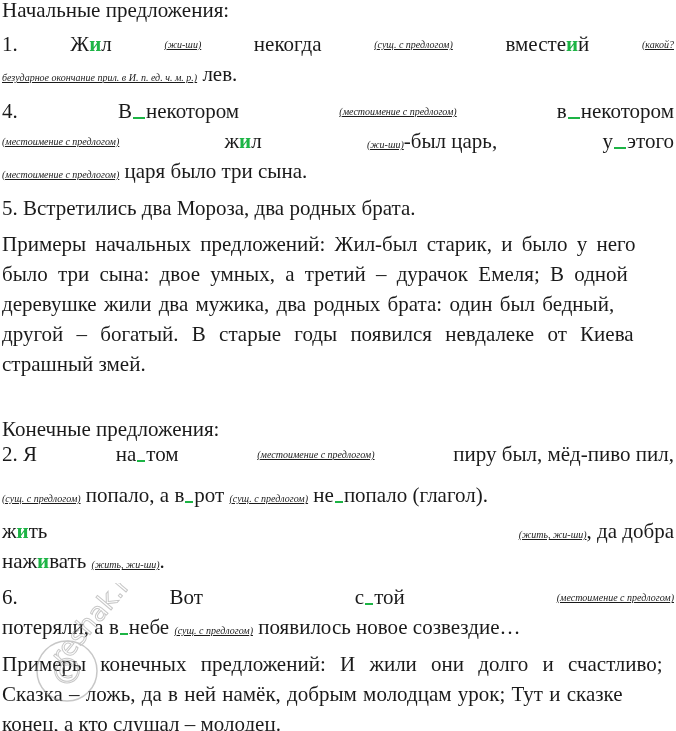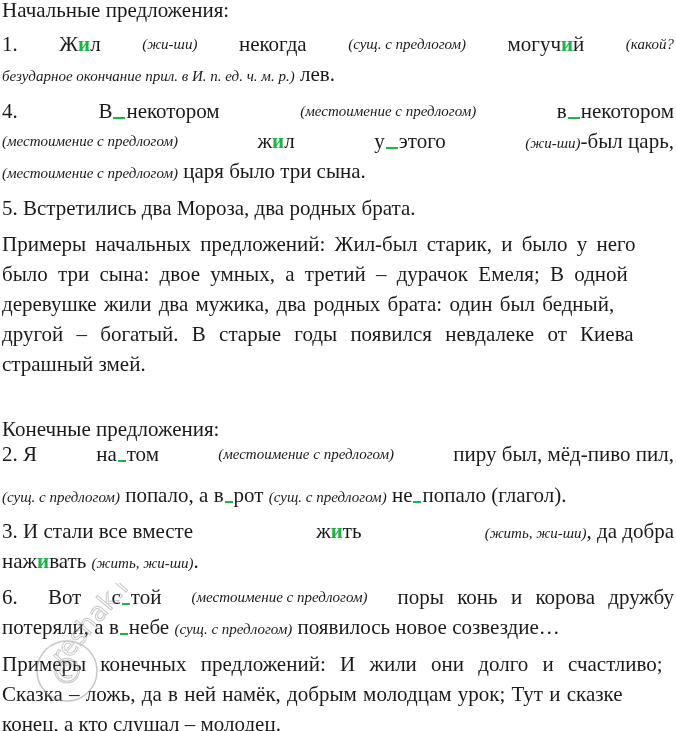--- a/index.html
+++ b/index.html
@@ -7,21 +7,21 @@
     width: 676px; height: 731px; overflow: hidden; position: relative;
     font-family: "Liberation Serif", "DejaVu Serif", serif;
     color: #1a1a1a;
   }
   .page { position: absolute; left: 0; top: 0; width: 676px; }
   .line {
     position: absolute; left: 2px; right: 2px;
     font-size: 21px; line-height: 29px; white-space: nowrap;
   }
   .just { display: flex; justify-content: space-between; }
-  .note { font-style: italic; font-size: 15px; }
+  .note { font-style: italic; font-size: 10px; text-decoration: underline; }
   .hl { color: #1db445; font-weight: bold; }
   .gap {
     display: inline-block; width: 12px; height: 2px; background: #1db445;
     vertical-align: baseline; margin: 0 1px; position: relative; top: 1px;
   }
   .gap.small { width: 8px; }
   .watermark {
     position: absolute; left: 15px; top: 583px; width: 140px; height: 130px;
     pointer-events: none; opacity: 0.55;
   }
@@ -32,39 +32,39 @@
 <div class="page">
 
   <div class="line" style="top:-4px">Начальные предложения:</div>
 
   <div class="line just" style="top:30px">
     <span>1.</span>
     <span><span>Ж</span><span class="hl">и</span><span>л</span></span>
     <span class="note">(жи-ши)</span>
     <span>некогда</span>
     <span class="note">(сущ. с предлогом)</span>
-    <span><span>могуч</span><span class="hl">и</span><span>й</span></span>
+    <span><span>вместе</span><span class="hl">и</span><span>й</span></span>
     <span class="note">(какой?</span>
   </div>
   <div class="line" style="top:60px">
     <span class="note">безударное окончание прил. в И. п. ед. ч. м. р.)</span>
     <span>лев.</span>
   </div>
 
   <div class="line just" style="top:97px">
     <span>4.</span>
     <span><span>В</span><span class="gap"></span><span>некотором</span></span>
     <span class="note">(местоимение с предлогом)</span>
     <span><span>в</span><span class="gap"></span><span>некотором</span></span>
   </div>
   <div class="line just" style="top:127px">
     <span class="note">(местоимение с предлогом)</span>
     <span><span>ж</span><span class="hl">и</span><span>л</span></span>
+    <span><span class="note">(жи-ши)</span><span>-был царь,</span></span>
     <span><span>у</span><span class="gap"></span><span>этого</span></span>
-    <span><span class="note">(жи-ши)</span><span>-был царь,</span></span>
   </div>
   <div class="line" style="top:157px">
     <span class="note">(местоимение с предлогом)</span>
     <span>царя было три сына.</span>
   </div>
 
   <div class="line" style="top:194px">5. Встретились два Мороза, два родных брата.</div>
 
   <div class="line just" style="top:230px">
       <span style="word-spacing:4px">Примеры начальных предложений: Жил-был старик, и было у него</span>
@@ -90,35 +90,33 @@
   </div>
   <div class="line" style="top:481px">
     <span class="note">(сущ. с предлогом)</span>
     <span>попало, а</span>
     <span><span>в</span><span class="gap small"></span><span>рот</span></span>
     <span class="note">(сущ. с предлогом)</span>
     <span><span>не</span><span class="gap small"></span><span>попало (глагол).</span></span>
   </div>
 
   <div class="line just" style="top:517px">
-    <span><span>3.</span> <span>И стали все вместе</span></span>
     <span><span>ж</span><span class="hl">и</span><span>ть</span></span>
     <span><span class="note">(жить, жи-ши)</span><span>, да добра</span></span>
   </div>
   <div class="line" style="top:547px">
     <span>наж</span><span class="hl">и</span><span>вать</span>
     <span class="note">(жить, жи-ши)</span><span>.</span>
   </div>
 
   <div class="line just" style="top:583px">
     <span>6.</span>
     <span>Вот</span>
     <span><span>с</span><span class="gap small"></span><span>той</span></span>
     <span class="note">(местоимение с предлогом)</span>
-    <span style="word-spacing:8px">поры конь и корова дружбу</span>
   </div>
   <div class="line" style="top:613px">
     <span>потеряли, а</span>
     <span>в</span><span class="gap small"></span><span>небе</span>
     <span class="note">(сущ. с предлогом)</span>
     <span>появилось новое созвездие…</span>
   </div>
 
   <div class="line just" style="top:650px">
       <span style="word-spacing:9px">Примеры конечных предложений: И жили они долго и счастливо;</span>

